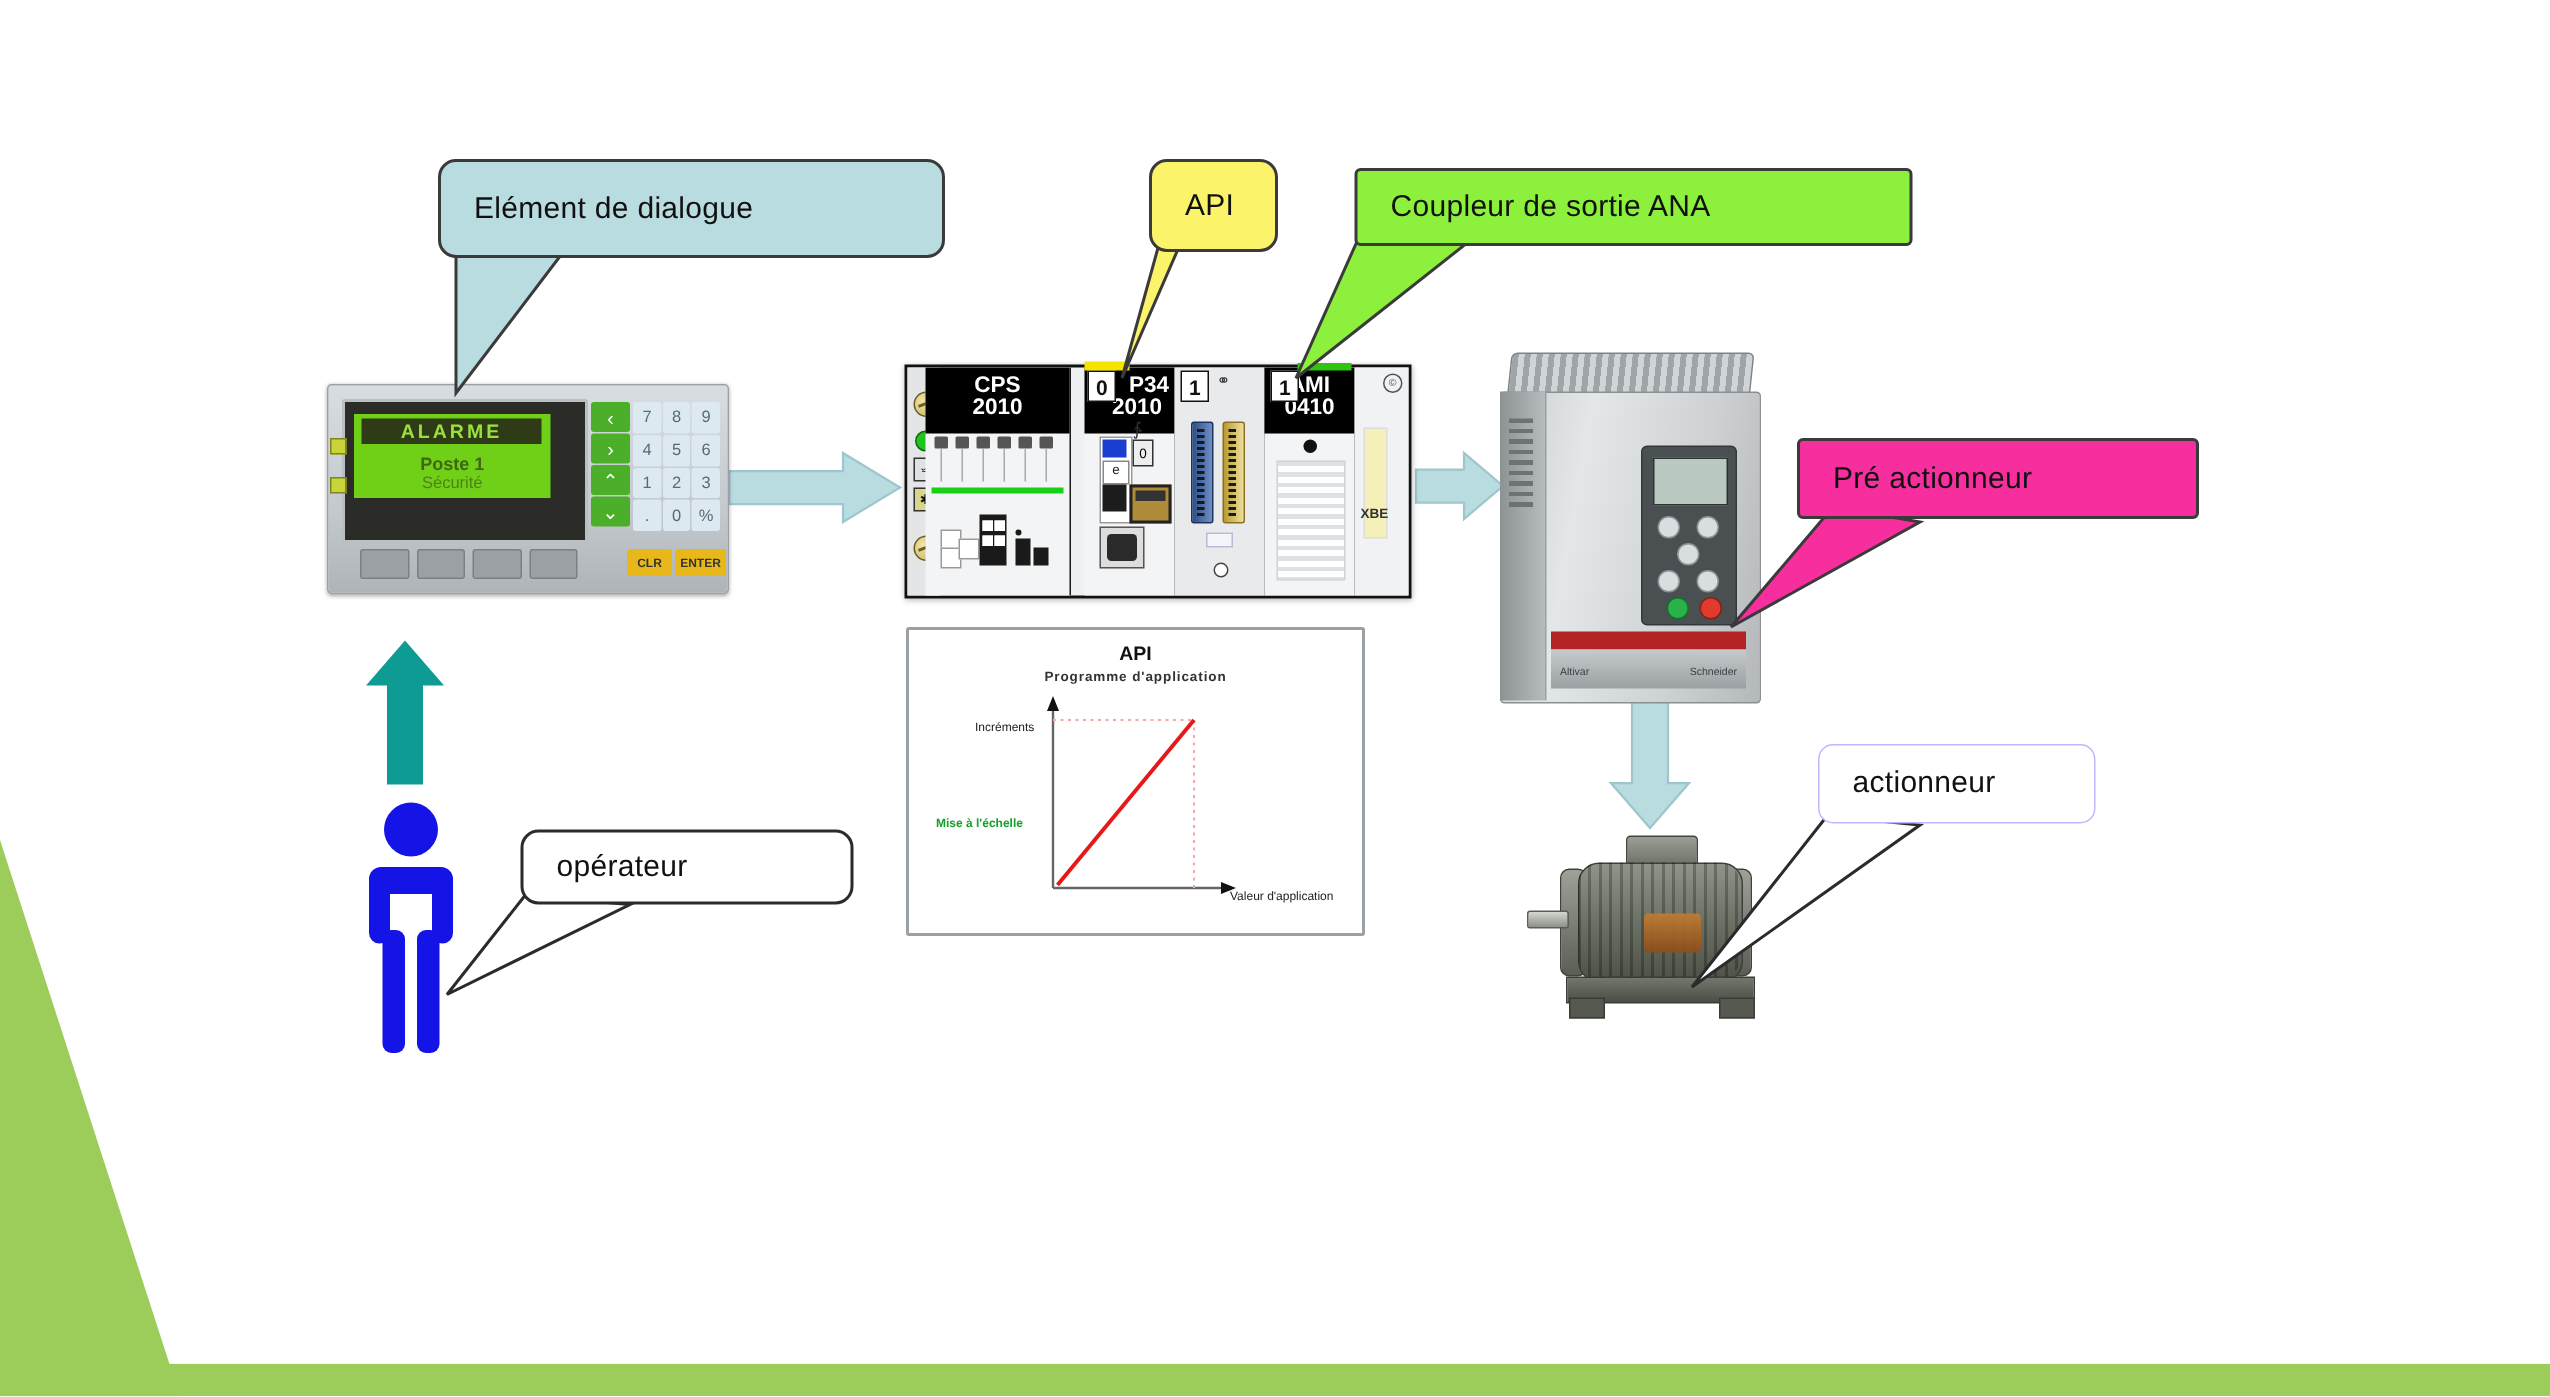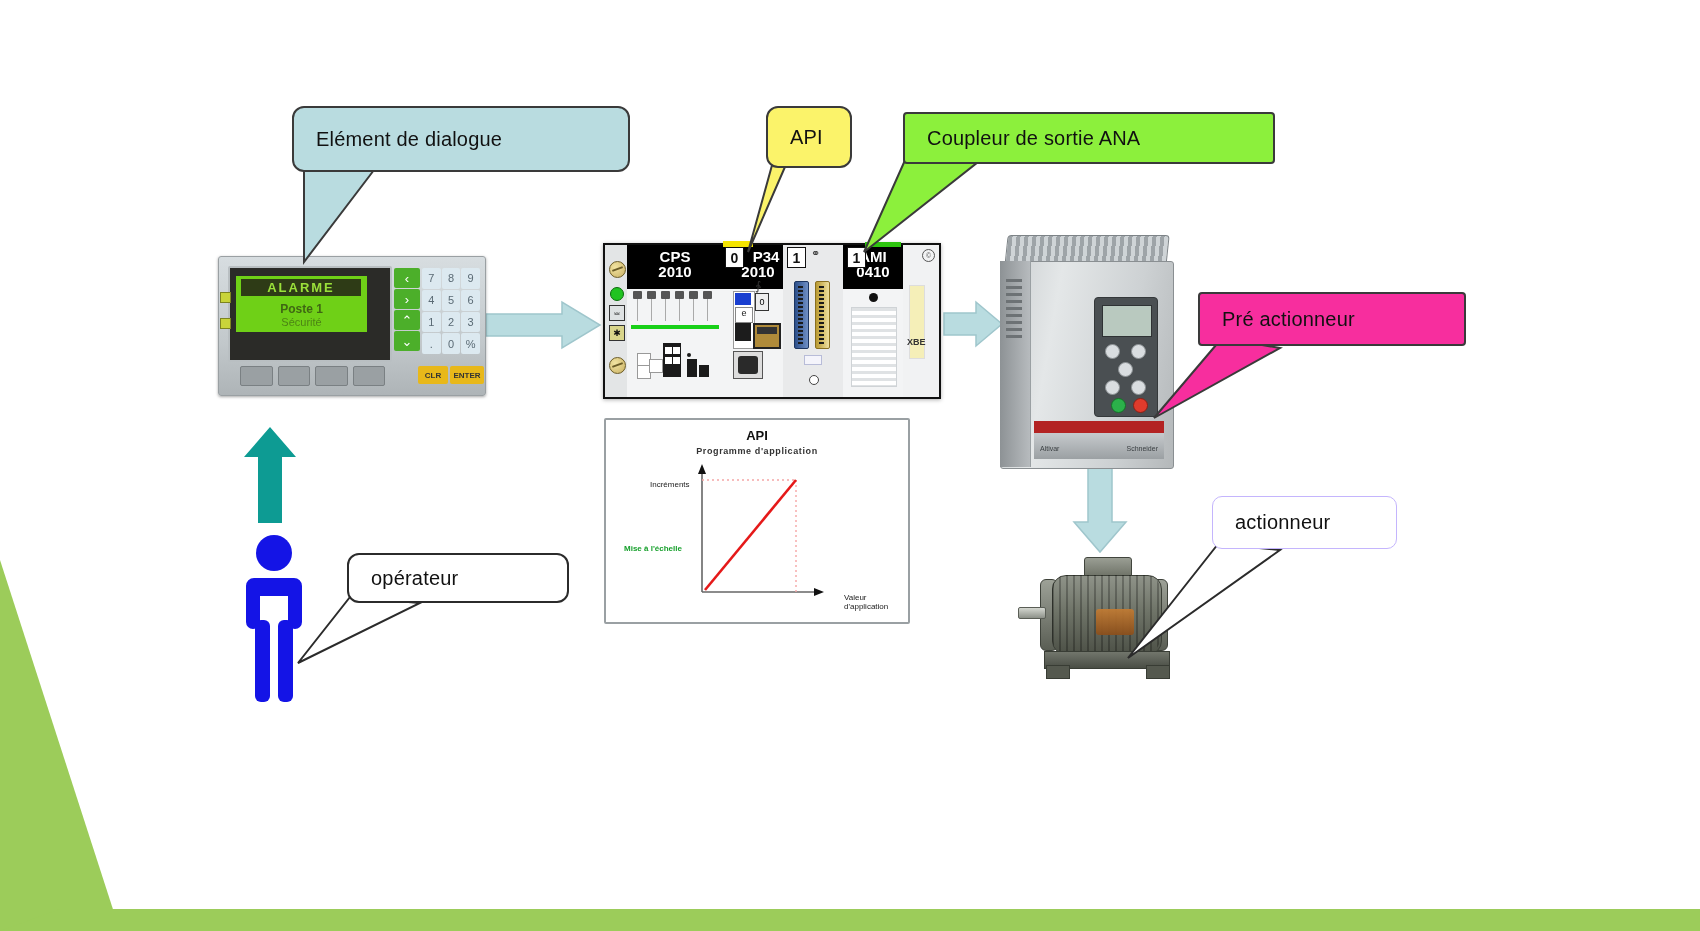--- a/index.html
+++ b/index.html
@@ -122,21 +122,21 @@
 
   .mod{position:absolute;top:0;height:100%;border-right:1px solid #1a1a1a;background:#f3f4f5;}
   .mod-hdr{position:absolute;left:0;top:0;width:100%;background:#000;color:#fff;text-align:center;
     font-weight:bold;line-height:1.02;padding-top:4px;box-sizing:border-box;}
   .mod-hdr .l1{font-size:15px;}
   .mod-hdr .l2{font-size:15px;}
   .slotnum{position:absolute;top:2px;width:17px;height:19px;background:#fff;border:1px solid #111;
     font-size:14px;font-weight:bold;display:flex;align-items:center;justify-content:center;color:#111;z-index:3;}
 
   
-  #mod-cps{left:22px;width:96px;}
+  #mod-cps{left:12px;width:96px;}
   #mod-cps .mod-hdr{height:44px;}
   .cps-terms{position:absolute;left:6px;top:46px;width:84px;height:32px;}
   .cps-terms i{position:absolute;top:0;width:9px;height:8px;background:#555;border-radius:1px;}
   .cps-terms b{position:absolute;top:8px;width:1px;height:22px;background:#aaa;}
   .cps-greenbar{position:absolute;left:4px;top:80px;width:88px;height:4px;background:#18d018;}
   .cps-diagram{position:absolute;left:10px;top:94px;width:80px;height:52px;}
   .cps-diagram .blk{position:absolute;background:#1a1a1a;}
   .cps-diagram .box{position:absolute;border:1px solid #999;background:#fff;}
 
   
@@ -224,21 +224,21 @@
 
   
   #graphbox{position:absolute;left:604px;top:418px;width:302px;height:202px;
     border:2px solid #9aa0a3;background:#fff;z-index:9;border-radius:2px;}
   #graphbox .g-title{position:absolute;left:0;top:8px;width:100%;text-align:center;
     font-size:13px;font-weight:bold;color:#111;}
   #graphbox .g-sub{position:absolute;left:0;top:26px;width:100%;text-align:center;
     font-size:9px;color:#333;letter-spacing:.6px;font-weight:bold;}
   #graphbox .g-ylab{position:absolute;left:44px;top:60px;font-size:8px;color:#222;}
   #graphbox .g-scale{position:absolute;left:18px;top:124px;font-size:8px;color:#17a02c;font-weight:bold;}
-  #graphbox .g-xlab{position:absolute;left:214px;top:173px;font-size:8px;color:#222;margin-left:24px;}
+  #graphbox .g-xlab{position:absolute;left:214px;top:173px;font-size:8px;color:#222;}
   #graphbox svg{position:absolute;left:0;top:0;}
 </style>
 </head>
 <body>
 
 <div id="stage">
 
   <div class="wedge wedge-left"></div>
   <div class="wedge wedge-bottom"></div>
 

